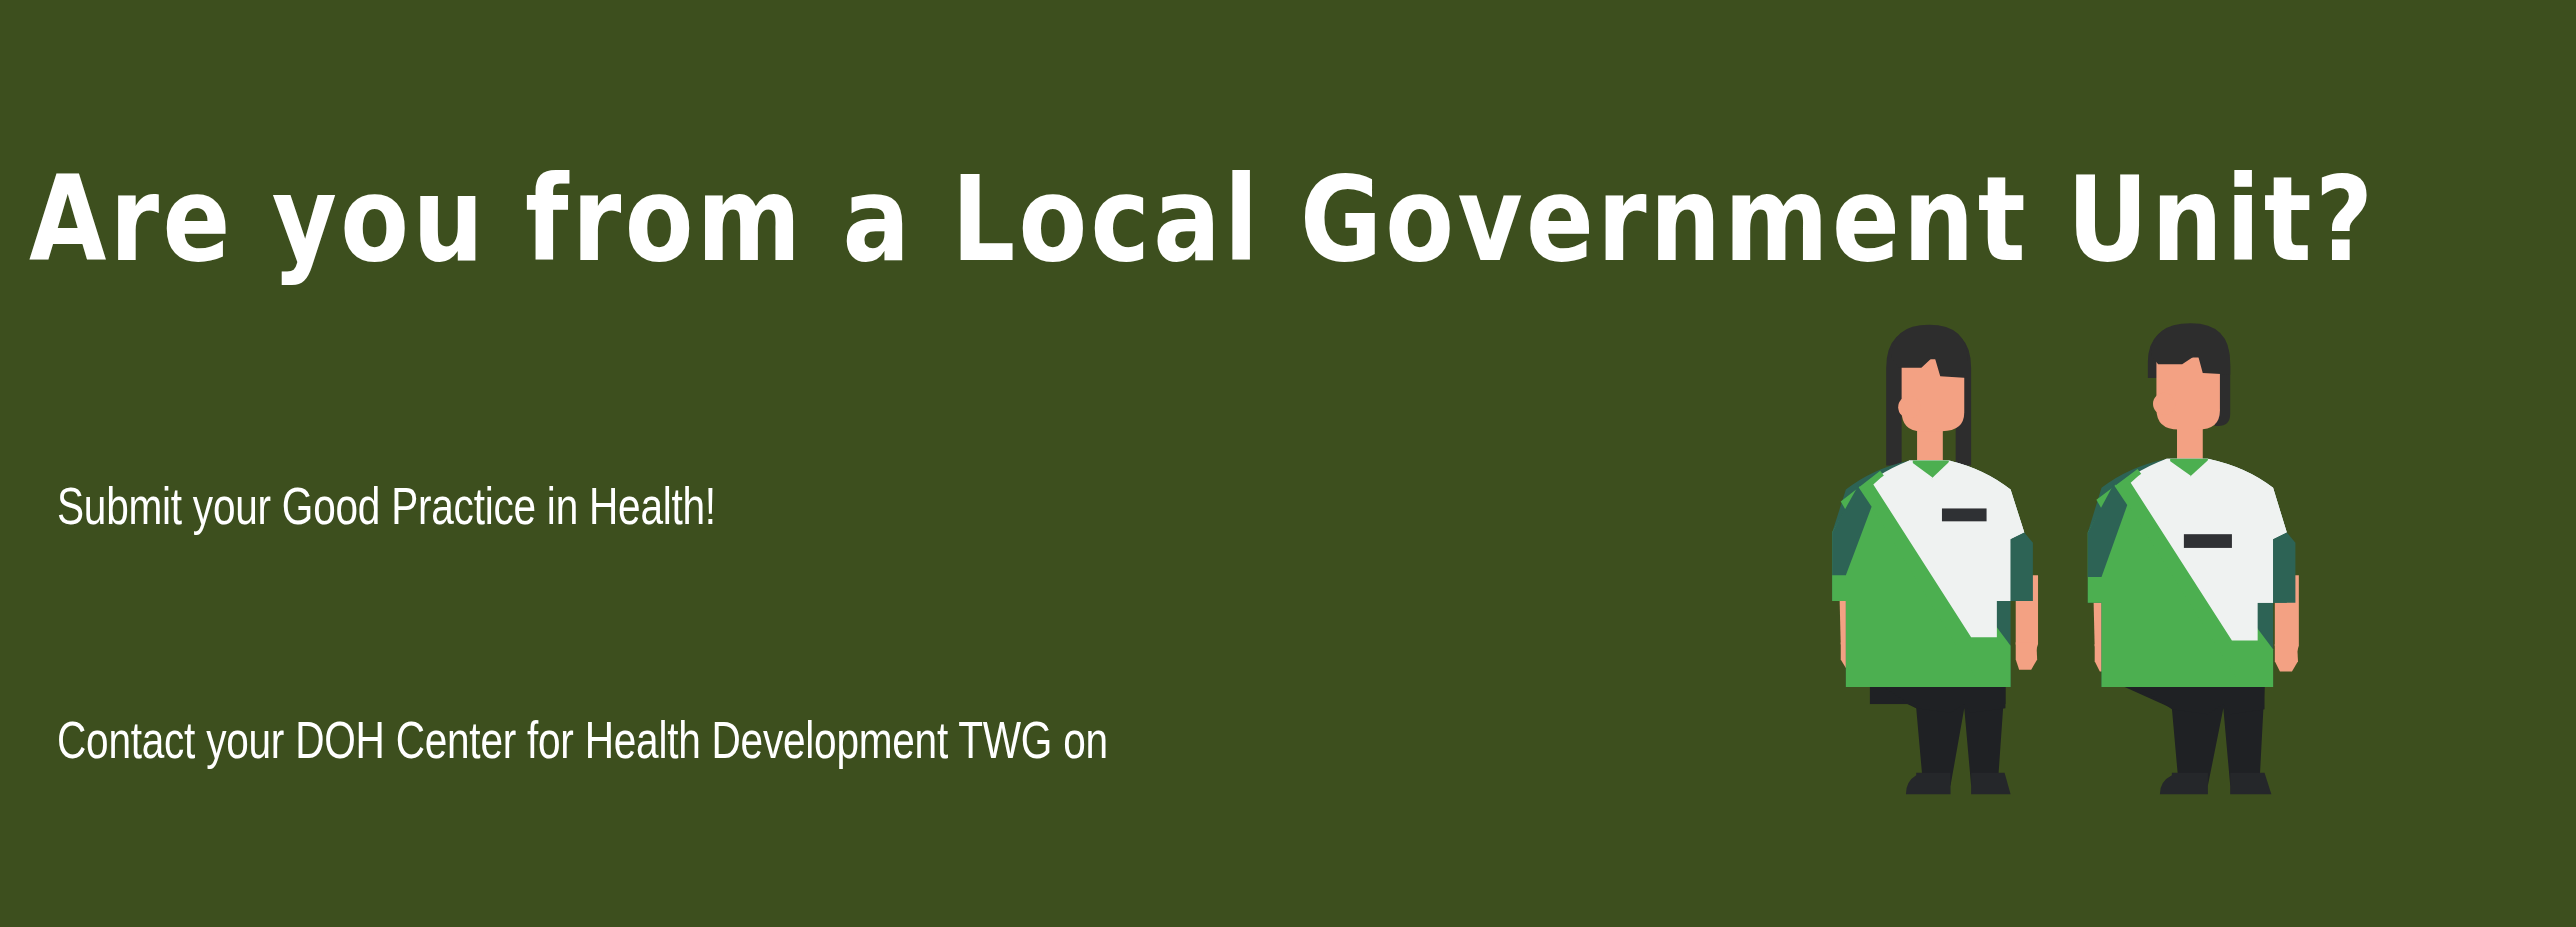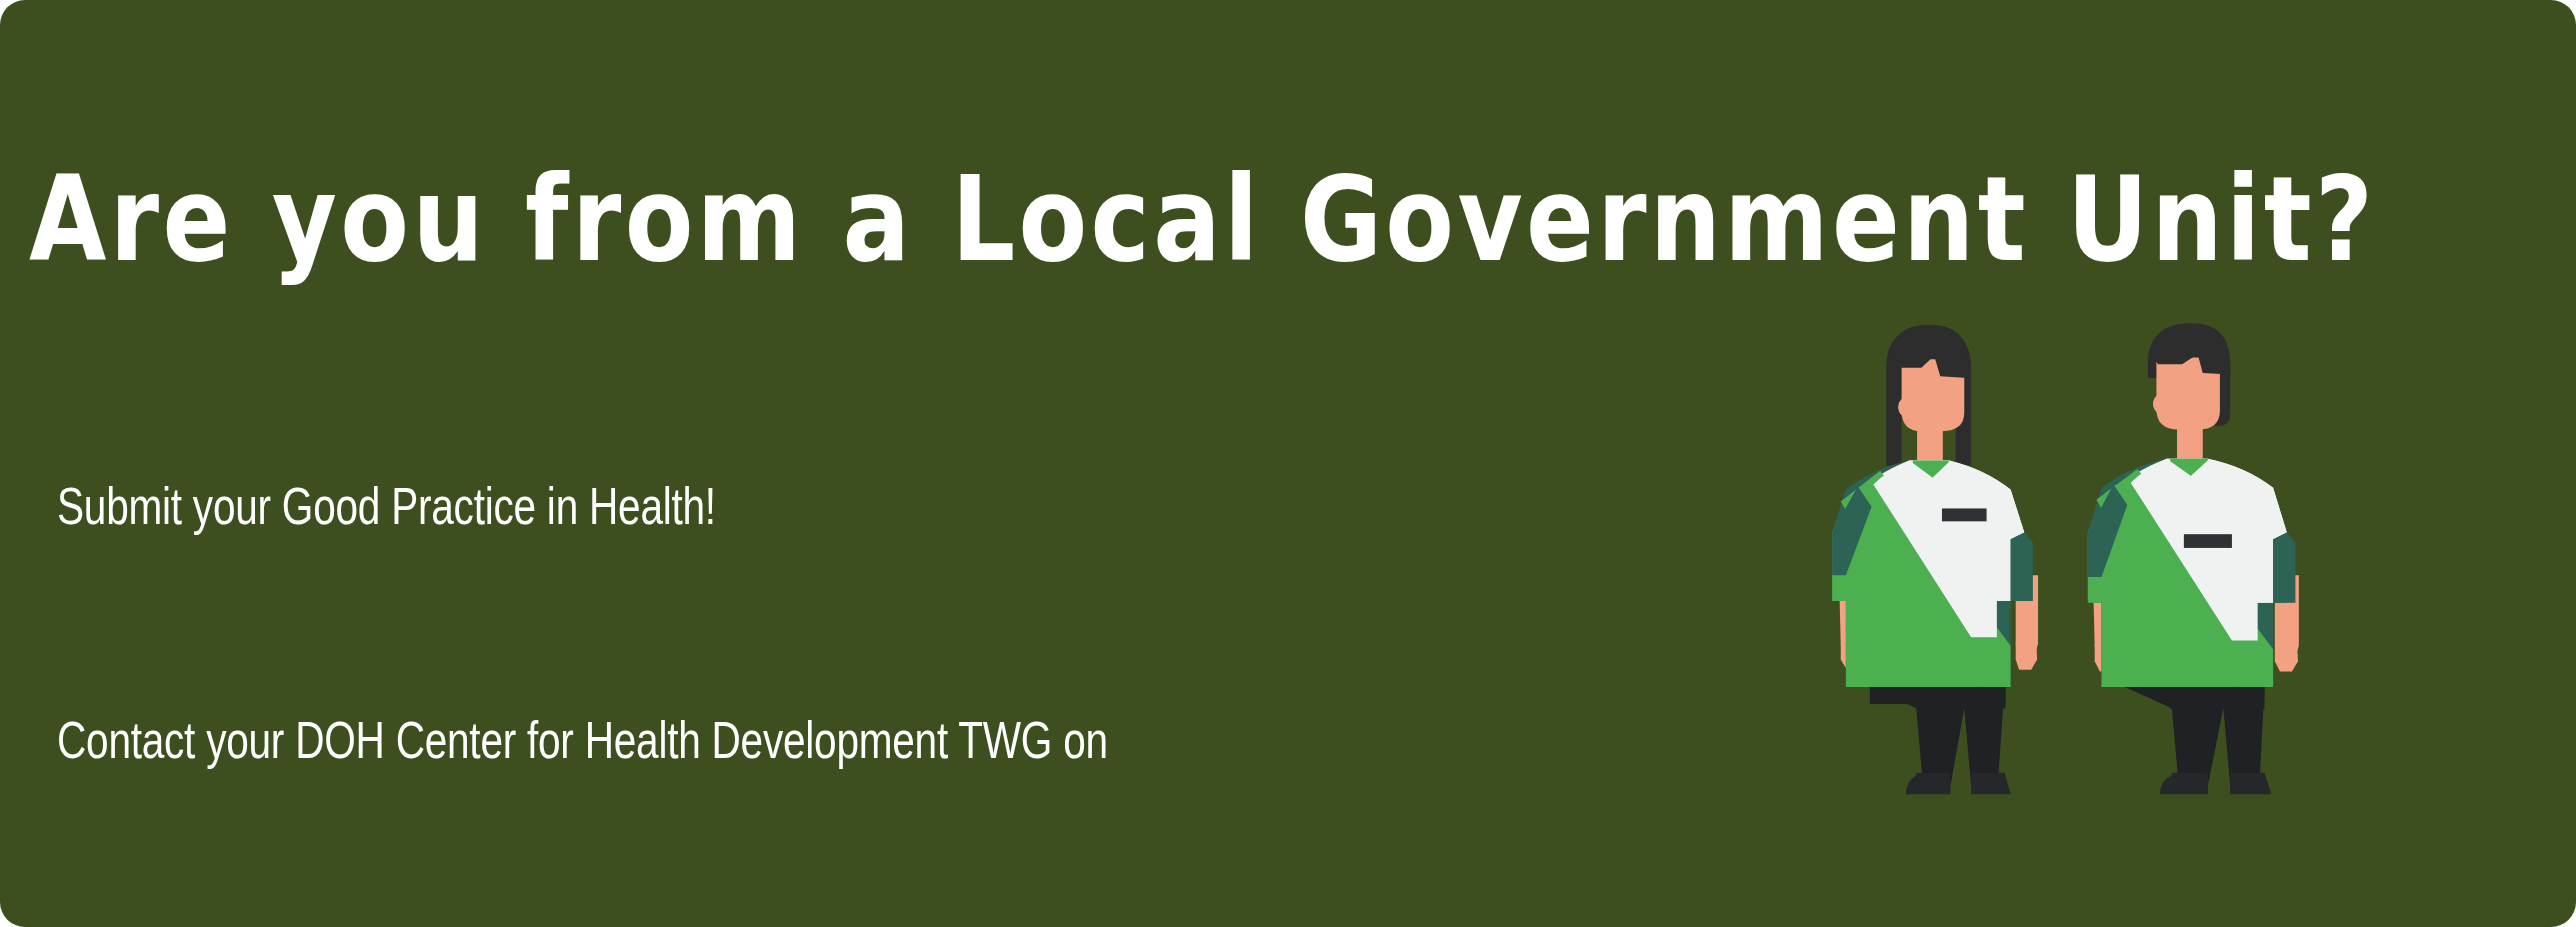--- a/index.html
+++ b/index.html
@@ -13,21 +13,20 @@
     overflow: hidden;
     font-family: "Liberation Sans", sans-serif;
   }
 
   #banner {
     position: relative;
     width: 2576px;
     height: 927px;
     background: #3d4f1e;
     overflow: hidden;
-    border-radius: 25px;
   }
 
   
   #headline {
     position: absolute;
     left: 29px;
     top: 89px;
     width: 2318px;
     color: #ffffff;
     font-family: "DejaVu Sans", sans-serif;

